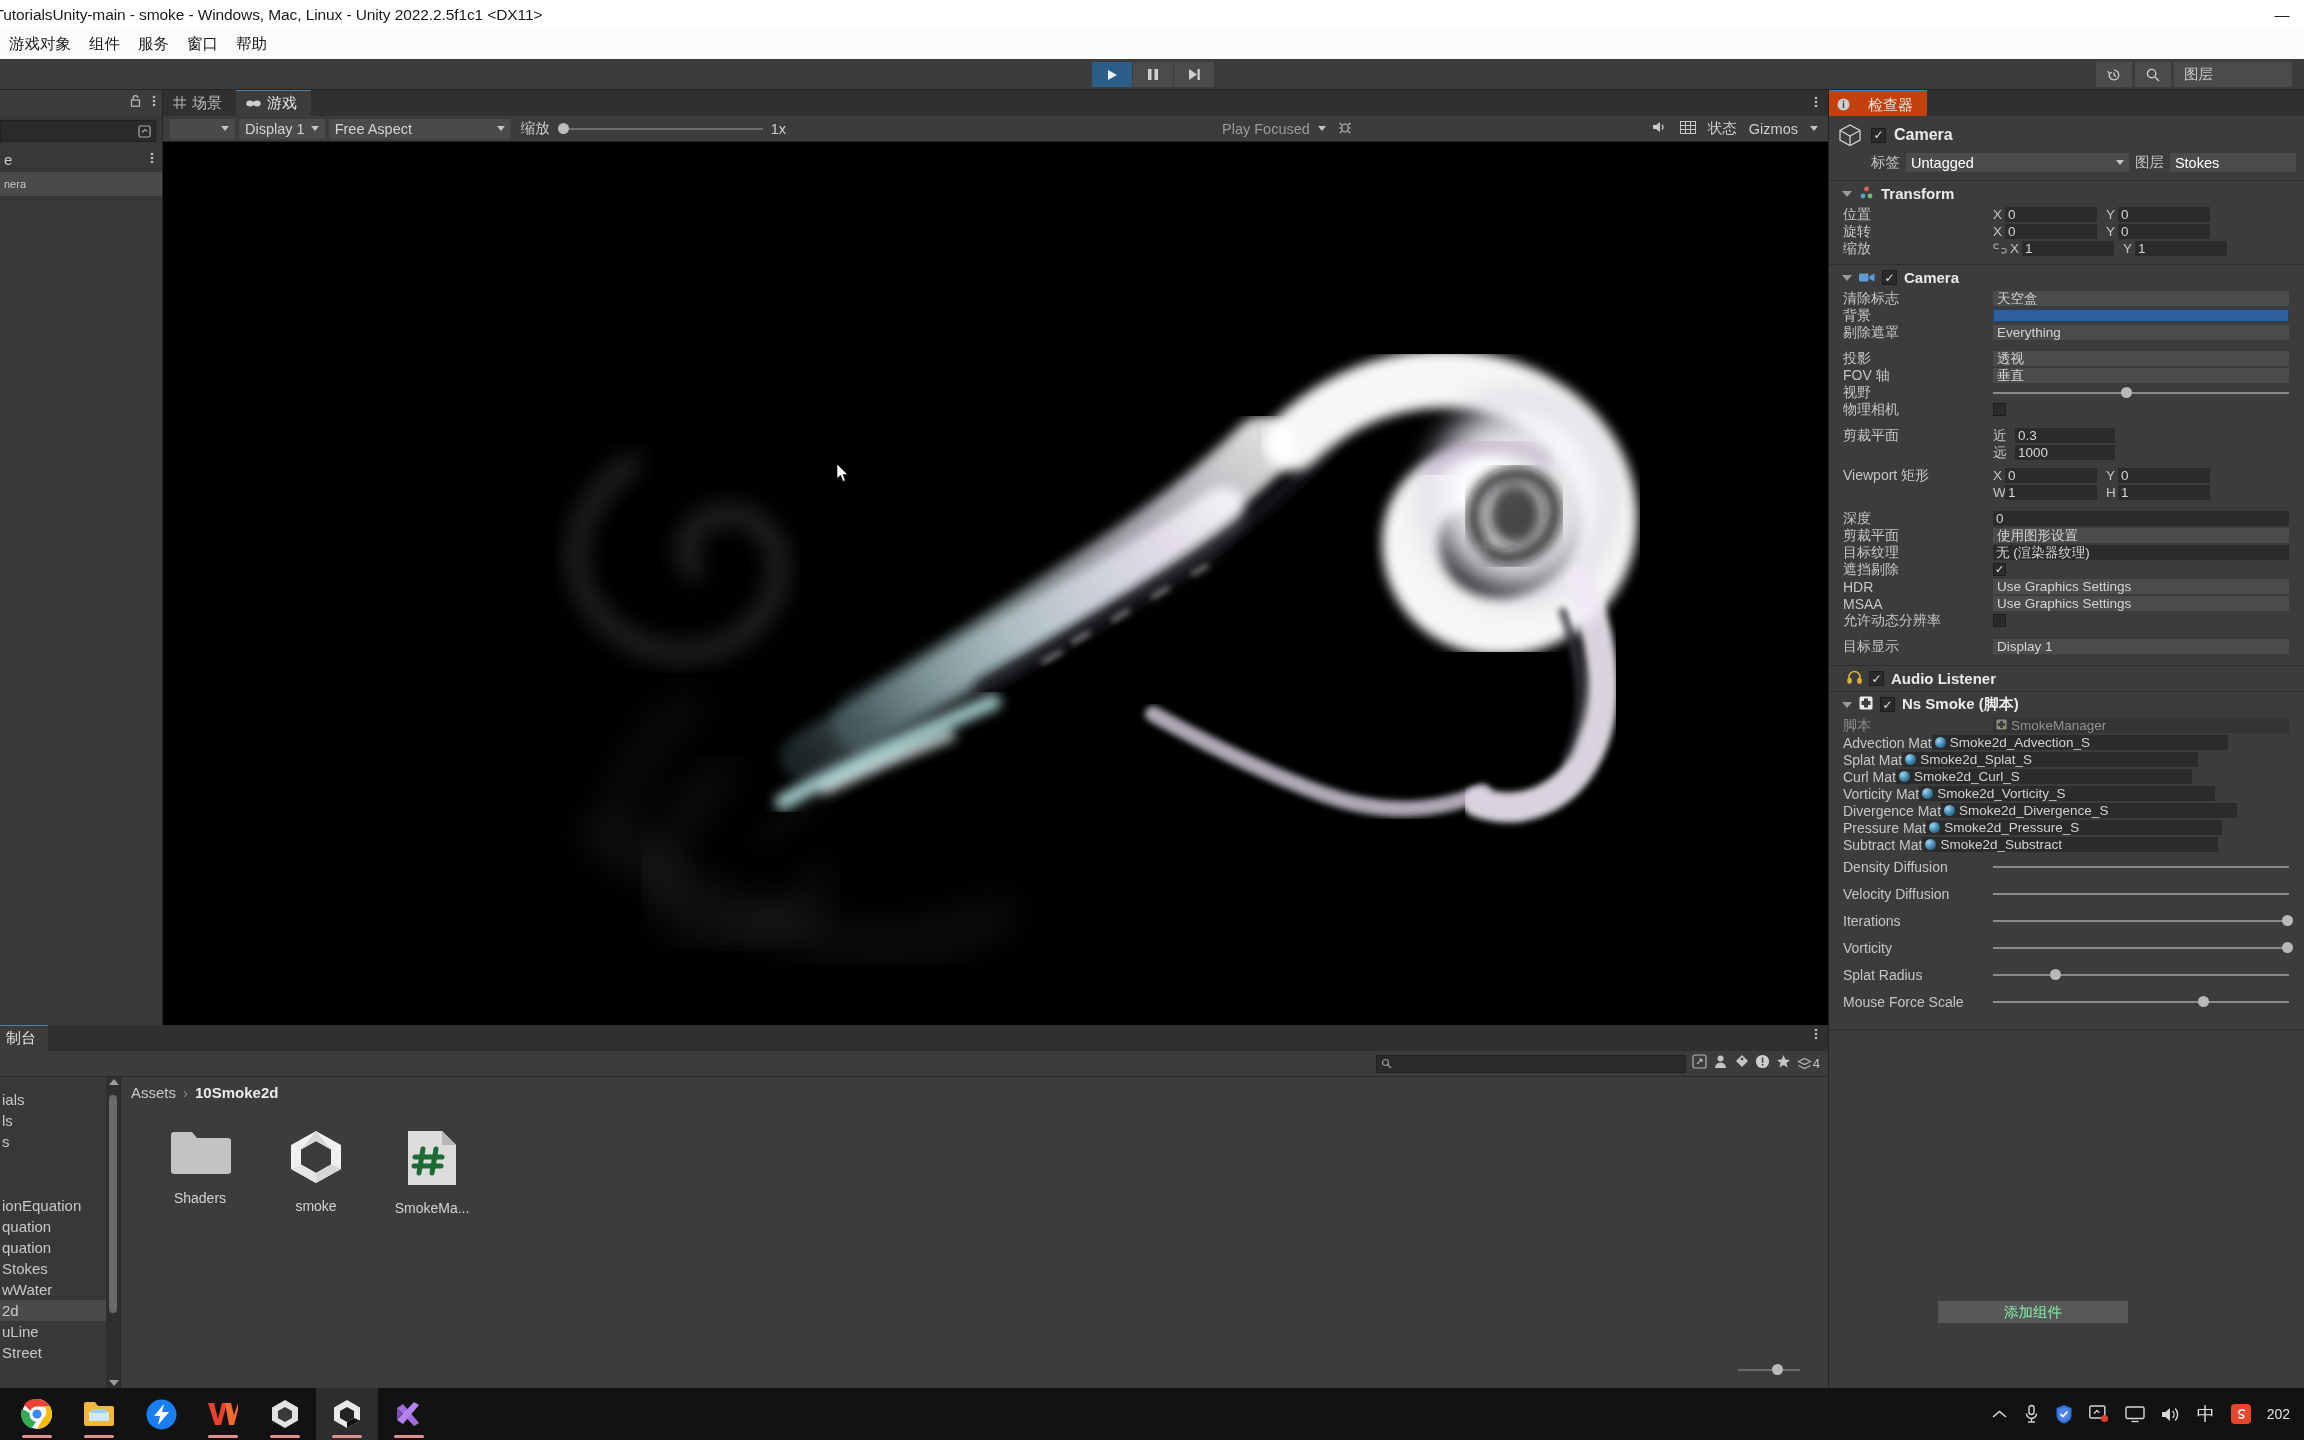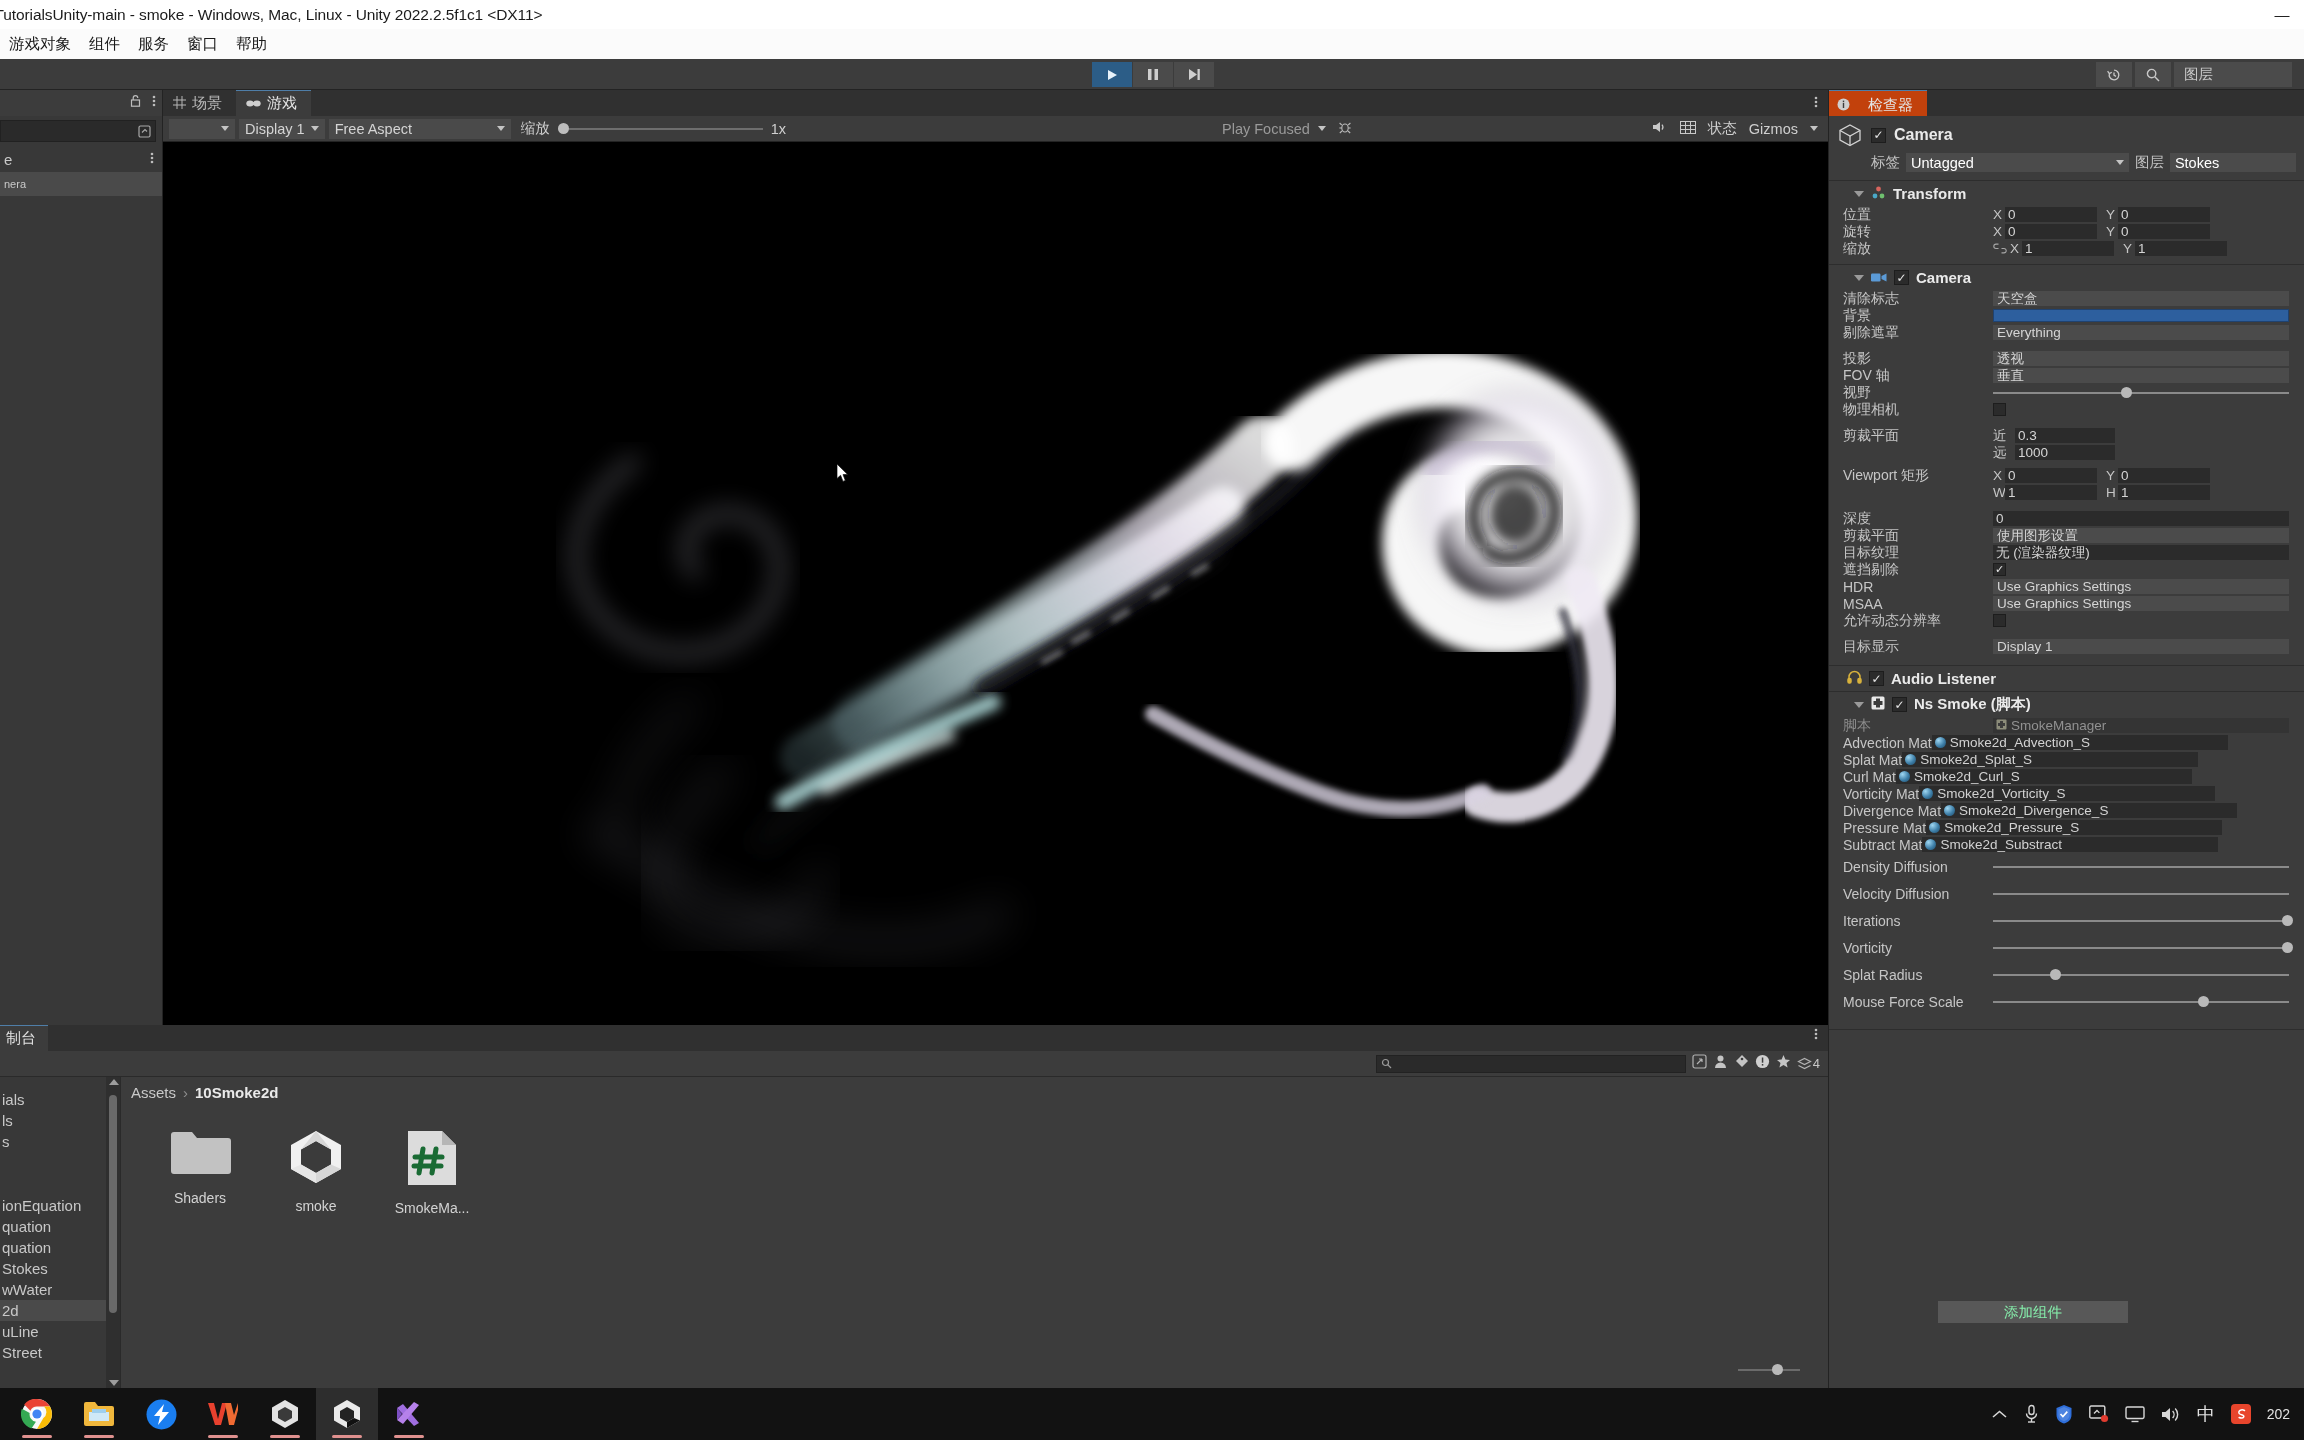--- a/index.html
+++ b/index.html
@@ -142,21 +142,21 @@
   .goname { font-size:16px; color:#eaeaea; font-weight:bold; }
   .gorow2 { display:flex; align-items:center; gap:6px; margin-top:5px; padding-left:34px; }
   .lbl { font-size:14.5px; color:#c2c2c2; white-space:nowrap; }
   .dropf {
     height:19px; background:#4b4b4b; display:flex; align-items:center; justify-content:space-between;
     padding:0 5px; font-size:14.5px; color:#ffffff;
   }
 
   .comp { border-bottom:1px solid #2d2d2d; }
   .comphdr {
-    height:25px; display:flex; align-items:center; gap:7px; padding-left:25px;
+    height:25px; display:flex; align-items:center; gap:7px; padding-left:13px;
     background:#3c3c3c; font-size:15px; color:#eaeaea; font-weight:bold;
   }
   .fold { width:0;height:0;border-left:5px solid transparent;border-right:5px solid transparent;border-top:6px solid #9a9a9a; }
   .prow { height:17px; display:flex; align-items:center; padding-left:14px; font-size:14px; color:#c6c6c6; }
   .prow .pn { width:150px; white-space:nowrap; overflow:hidden; }
   .fld { background:#2b2b2b; height:15px; font-size:13.5px; color:#d5d5d5; display:flex; align-items:center; padding-left:3px; }
   .fldg { background:#4b4b4b; height:15px; font-size:13.5px; color:#d5d5d5; display:flex; align-items:center; padding-left:4px; }
   .axl { font-size:13.5px; color:#c6c6c6; width:12px; }
   .slider { position:relative; height:15px; display:flex; align-items:center; }
   .slider .trk { position:absolute; left:0; right:0; height:2px; background:#8a8a8a; }

